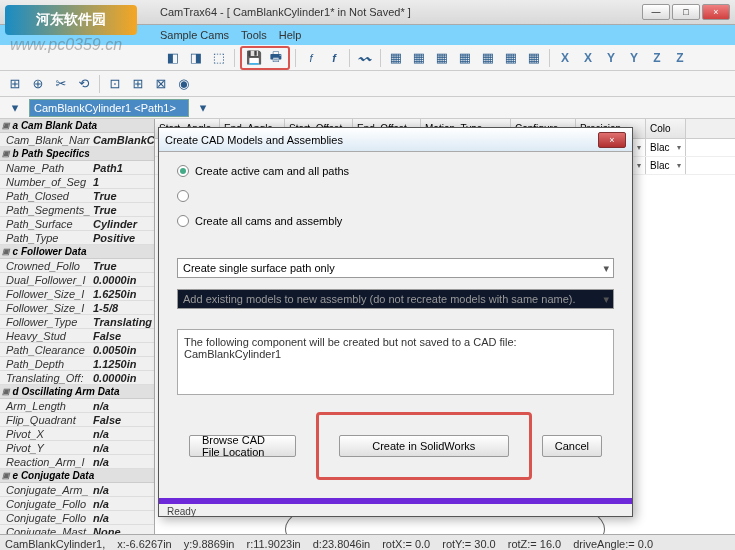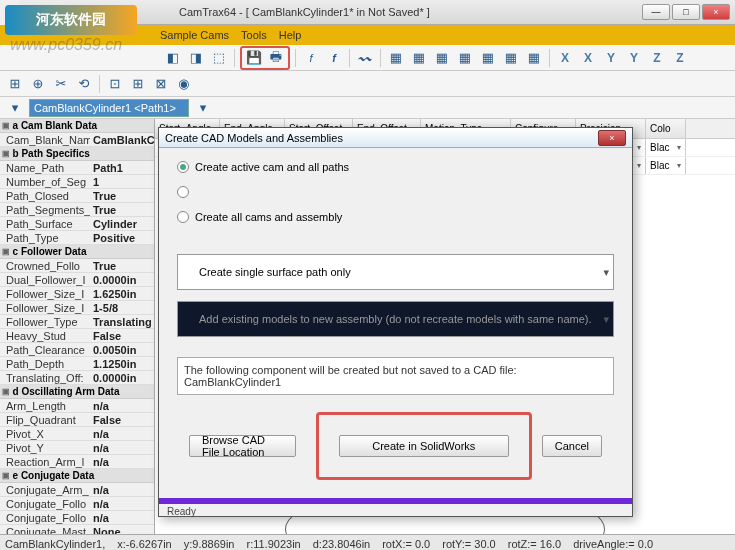--- a/index.html
+++ b/index.html
@@ -3,42 +3,42 @@
 <meta charset="utf-8">
 <style>
 * { box-sizing: border-box; margin: 0; padding: 0; font-family: "Segoe UI", Tahoma, sans-serif; font-size: 11px; }
 body { background: #f0f0f0; width: 735px; height: 550px; overflow: hidden; position: relative; }
 
 .watermark { position: absolute; color: rgba(150,150,150,0.25); font-size: 38px; font-style: italic; font-weight: bold; pointer-events: none; z-index: 50; }
 .wm1 { top: 460px; left: 200px; }
 .wm-logo { position: absolute; top: 5px; left: 5px; width: 132px; height: 30px; z-index: 100; background: linear-gradient(90deg, #1a8cc4, #f5a623); border-radius: 4px; display: flex; align-items: center; justify-content: center; color: #fff; font-size: 14px; font-weight: bold; }
 .wm-url { position: absolute; top: 36px; left: 10px; color: rgba(80,80,80,0.4); font-size: 16px; font-style: italic; z-index: 100; }
 
-.titlebar { height: 25px; background: linear-gradient(#ececec, #d8d8d8); border-bottom: 1px solid #aaa; display: flex; align-items: center; padding: 0 5px; margin-left: 19px; }
+.titlebar { height: 25px; background: linear-gradient(#ececec, #d8d8d8); border-bottom: 1px solid #aaa; display: flex; align-items: center; padding: 0 5px; }
 .titlebar-title { flex: 1; padding-left: 155px; font-size: 11px; color: #333; }
 .winbtns { display: flex; gap: 2px; }
 .winbtn { width: 28px; height: 16px; border: 1px solid #999; background: linear-gradient(#fff,#ddd); border-radius: 2px; display: flex; align-items: center; justify-content: center; font-size: 9px; }
 .winbtn.close { background: linear-gradient(#f08080,#d04040); color: #fff; }
 
-.menubar { height: 20px; display: flex; align-items: center; gap: 12px; padding: 0 5px 0 160px; background: #eab308; color: #333; }
+.menubar { height: 20px; display: flex; align-items: center; gap: 12px; padding: 0 5px 0 160px; background: #7dd3fc; color: #333; }
 .menubar span { cursor: default; }
 
 .toolbar { height: 26px; background: #f5f5f5; border-bottom: 1px solid #ccc; display: flex; align-items: center; gap: 3px; padding: 0 5px; }
 .toolbar2 { height: 26px; background: #f5f5f5; border-bottom: 1px solid #ccc; display: flex; align-items: center; gap: 3px; padding: 0 5px; }
 .tbtn { width: 20px; height: 20px; border: 1px solid transparent; display: flex; align-items: center; justify-content: center; font-size: 13px; color: #2a5a8a; cursor: pointer; }
 .sep { width: 1px; height: 18px; background: #ccc; margin: 0 2px; }
 .highlight-box { border: 2px solid #d9534f; border-radius: 3px; padding: 0 2px; display: flex; gap: 2px; }
 .axis-label { color: #4a7aaa; font-weight: bold; font-size: 12px; padding: 0 3px; }
 
 .pathbar { height: 22px; background: #f5f5f5; border-bottom: 1px solid #ccc; display: flex; align-items: center; gap: 4px; padding: 0 5px; }
 .pathcombo { flex: 0 0 160px; height: 18px; border: 1px solid #7a9; background: #4a8ac4; color: #fff; padding: 0 4px; display: flex; align-items: center; }
 
 .content { display: flex; height: calc(100% - 135px); }
 
-.proppanel { width: 155px; background: #f0f0f0; border-right: 1px solid #aaa; overflow-y: auto; }
+.proppanel { width: 155px; background: #f0f0f0; border-right: 1px solid #aaa; overflow-y: auto; font-style: italic; }
 .proprow { display: flex; height: 14px; border-bottom: 1px solid #ddd; font-size: 10px; align-items: center; }
 .propname { width: 90px; padding-left: 6px; color: #333; overflow: hidden; white-space: nowrap; }
 .propval { flex: 1; padding-left: 3px; color: #222; font-weight: bold; overflow: hidden; white-space: nowrap; }
 .propsection { background: #e0e0e0; font-weight: bold; padding-left: 2px; display: flex; align-items: center; height: 14px; font-size: 10px; border-bottom: 1px solid #ccc; }
 .propsection:before { content: "▣"; font-size: 8px; margin-right: 3px; color: #666; }
 
 .mainarea { flex: 1; background: #fff; display: flex; flex-direction: column; }
 .tablehead { display: flex; height: 20px; background: #f0f0f0; border-bottom: 1px solid #ccc; }
 .th, .td { border-right: 1px solid #ccc; padding: 2px 4px; display: flex; align-items: center; font-size: 10px; }
 .th { background: linear-gradient(#f5f5f5,#e5e5e5); font-weight: normal; }
@@ -53,21 +53,21 @@
 .statusbar { height: 18px; background: #e8e8e8; border-top: 1px solid #aaa; display: flex; align-items: center; padding: 0 5px; font-size: 10px; color: #333; gap: 12px; }
 
 
 .dialog { position: absolute; left: 158px; top: 127px; width: 475px; height: 390px; background: #f0f0f0; border: 1px solid #555; box-shadow: 3px 3px 10px rgba(0,0,0,0.3); z-index: 200; display: flex; flex-direction: column; justify-content: space-between; }
 .dlgtitle { height: 24px; background: linear-gradient(#fff,#dceaf5); border-bottom: 1px solid #aaa; display: flex; align-items: center; padding: 0 6px; font-size: 11px; }
 .dlgclose { margin-left: auto; width: 28px; height: 16px; background: linear-gradient(#e07070,#b03030); border: 1px solid #803030; border-radius: 2px; color: #fff; display: flex; align-items: center; justify-content: center; font-size: 9px; }
 .dlgbody { flex: 1; padding: 12px 18px; display: flex; flex-direction: column; gap: 11px; }
 .radio-row { display: flex; align-items: center; gap: 6px; font-size: 11px; padding: 1px 0; }
 .radio { width: 12px; height: 12px; border: 1px solid #888; border-radius: 50%; background: #fff; display: flex; align-items: center; justify-content: center; }
 .radio.checked:after { content: ""; width: 6px; height: 6px; background: #4a8; border-radius: 50%; }
-.combo { height: 36px; border: 1px solid #999; background: #fff; padding: 0 21px; display: flex; align-items: center; font-size: 11px; position: relative; }
+.combo { height: 20px; border: 1px solid #999; background: #fff; padding: 0 5px; display: flex; align-items: center; font-size: 11px; position: relative; }
 .combo:after { content: "▾"; position: absolute; right: 4px; color: #555; }
 .combo.disabled { color: #999; background: #0f172a; }
 .infobox { flex: 1; border: 1px solid #aaa; background: #fff; padding: 6px; font-size: 11px; color: #333; margin-top: 9px; }
 .dlgbtns { display: flex; gap: 10px; padding: 6px 12px; align-items: center; }
 .dlgbtn { height: 22px; border: 1px solid #999; background: linear-gradient(#fff,#e0e0e0); border-radius: 2px; padding: 0 12px; display: flex; align-items: center; font-size: 11px; cursor: pointer; }
 .primary-hl { border: 3px solid #d9534f; border-radius: 4px; padding: 20px; }
 .dlgstatus { height: 18px; border-top: 6px solid #6d28d9; padding: 2px 8px; font-size: 10px; color: #444; }
 </style>
 </head>
 <body>

